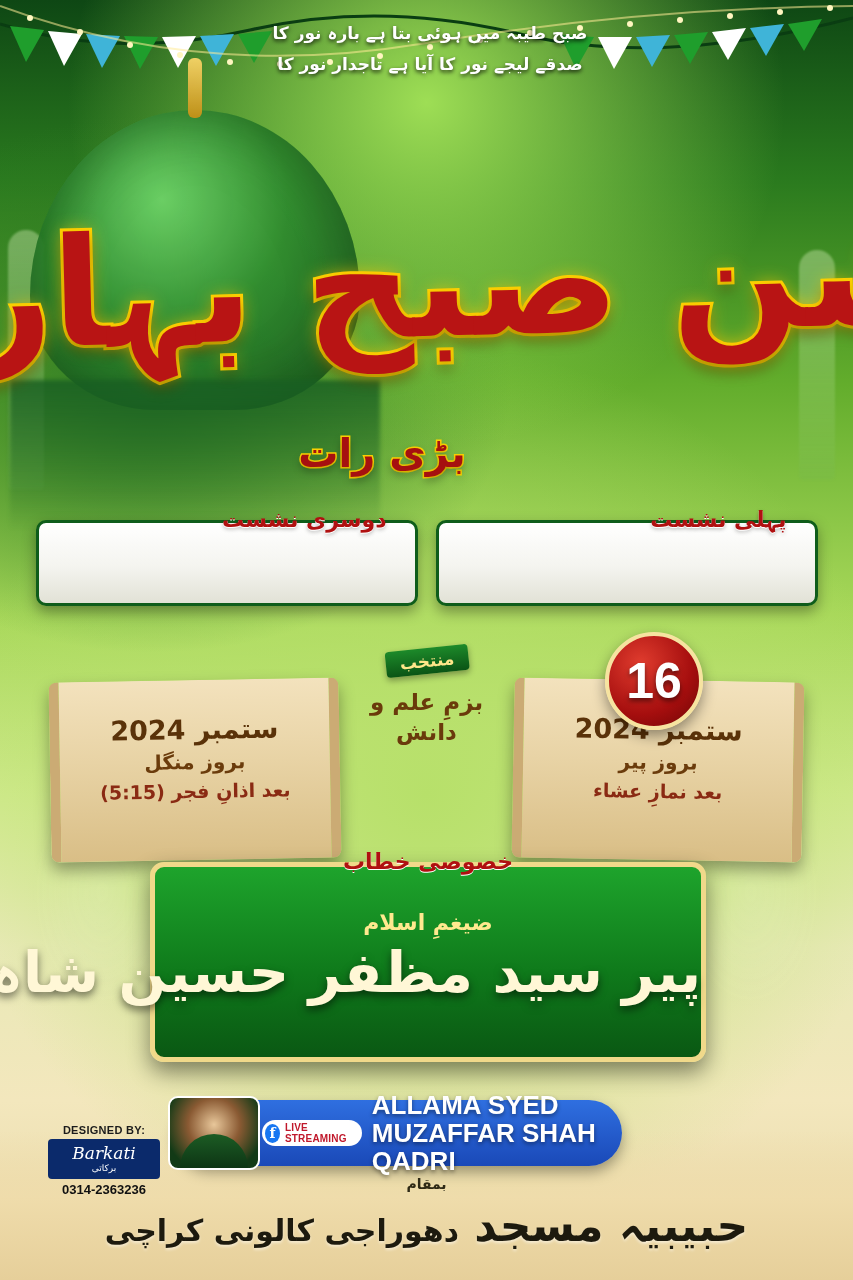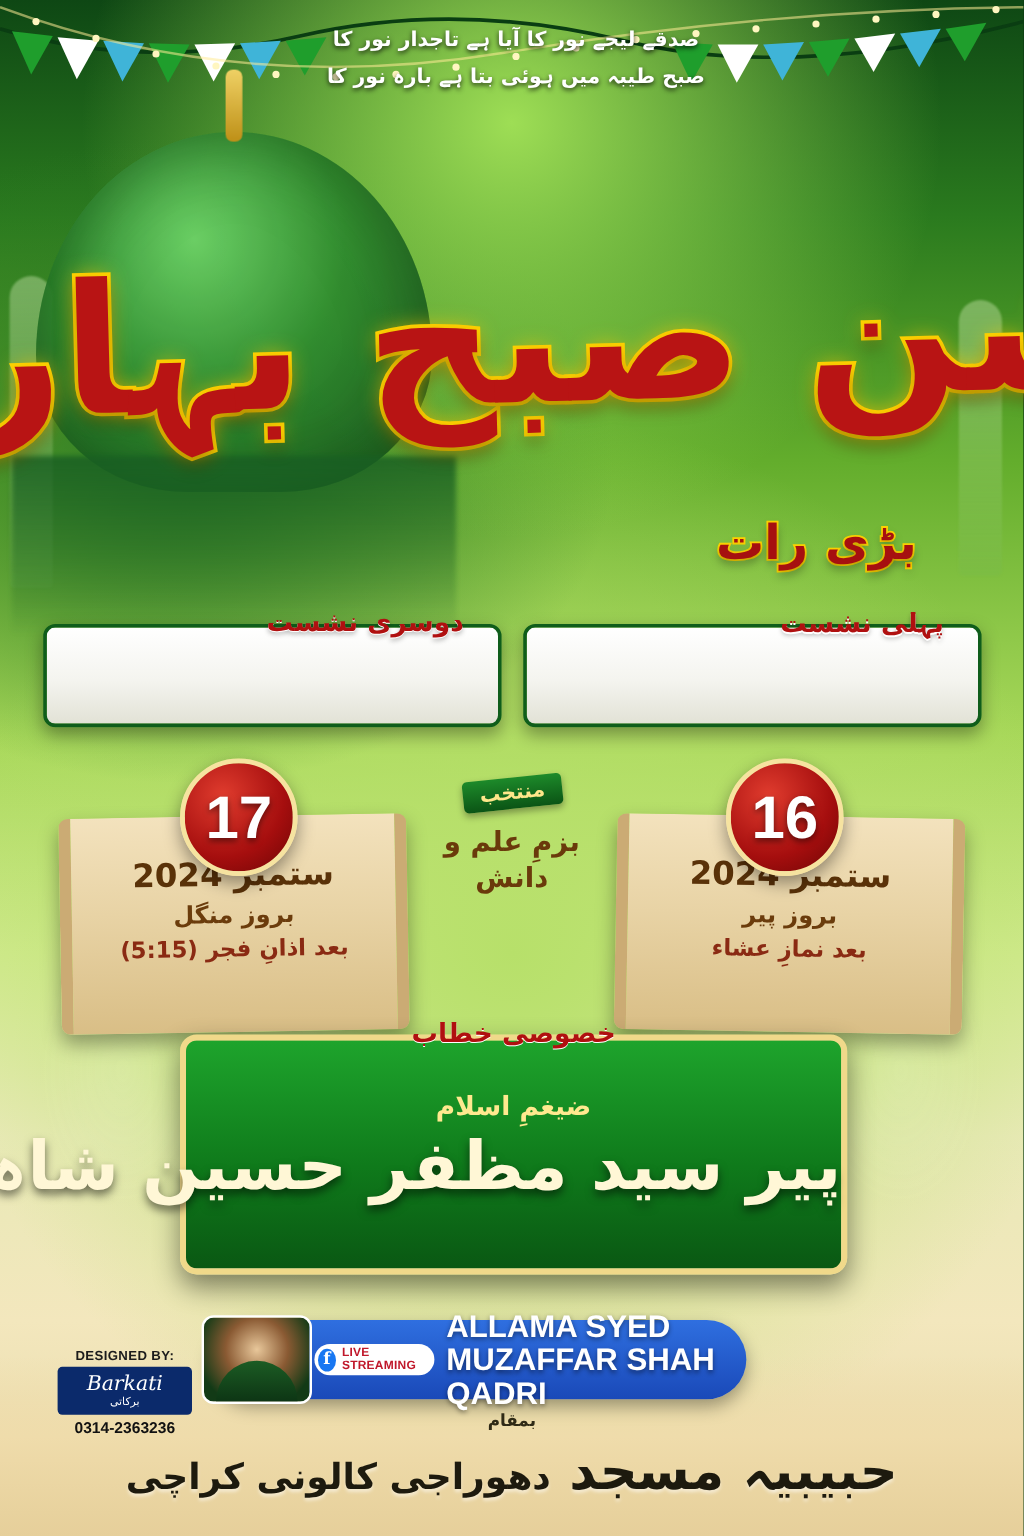--- a/index.html
+++ b/index.html
@@ -88,21 +88,21 @@
     font-size: 150px; font-weight: bold; line-height: 1.05;
     color: #b81414;
     -webkit-text-stroke: 6px #ffd400;
     paint-order: stroke fill;
     text-shadow: 0 0 18px rgba(255,200,0,.8), 0 8px 14px rgba(0,0,0,.45);
     letter-spacing: -6px;
     transform: rotate(-1.5deg);
     white-space: nowrap;
   }
   .title-sub {
-    position: absolute; top: 430px; left: 0; width: 764px; text-align: right;
+    position: absolute; top: 430px; left: 0; width: 764px; text-align: center;
     direction: rtl; font-family: "DejaVu Sans", sans-serif;
     font-size: 40px; font-weight: bold; color: #a61010;
     -webkit-text-stroke: 3px #ffd400;
     paint-order: stroke fill;
     text-shadow: 0 4px 8px rgba(0,0,0,.35);
   }
 
   
   .sessions {
     position: absolute; top: 520px; left: 28px; width: 797px;
@@ -330,22 +330,22 @@
         <circle cx="580" cy="28" r="3"></circle>
       <circle cx="630" cy="24" r="3"></circle>
         <circle cx="680" cy="20" r="3"></circle>
         <circle cx="730" cy="16" r="3"></circle>
       <circle cx="780" cy="12" r="3"></circle>
         <circle cx="830" cy="8" r="3"></circle>
     </g>
   </svg>
 
   <div class="couplet">
+    <div>صبح طیبہ میں ہوئی بتا ہے بارہ نور کا</div>
     <div>صدقے لیجے نور کا آیا ہے تاجدار نور کا</div>
-    <div>صبح طیبہ میں ہوئی بتا ہے بارہ نور کا</div>
   </div>
 
   <div class="title-wrap">
     <div class="title-main">جشن صبح بہاراں</div>
   </div>
   <div class="title-sub">بڑی رات</div>
 
   <div class="sessions">
     <div class="session">
       <div class="session-label">پہلی نشست</div>
@@ -367,21 +367,20 @@
 
     <div class="scroll left">
       <div class="scroll-inner">
         <div class="scroll-date">ستمبر 2024</div>
         <div class="scroll-day">بروز منگل</div>
         <div class="scroll-time">بعد اذانِ فجر (5:15)</div>
       </div>
     </div>
 
     <div class="badge b-right">16</div>
-    <div class="badge b-left">17</div>
 
     <div class="center-flag">منتخب</div>
     <div class="center-note">بزمِ علم و دانش</div>
   </div>
 
   <div class="speaker-panel">
     <div class="speaker-kicker">خصوصی خطاب</div>
     <div class="speaker-title">ضیغمِ اسلام</div>
     <div class="speaker-name">پیر سید مظفر حسین شاہ قادری</div>
   </div>

